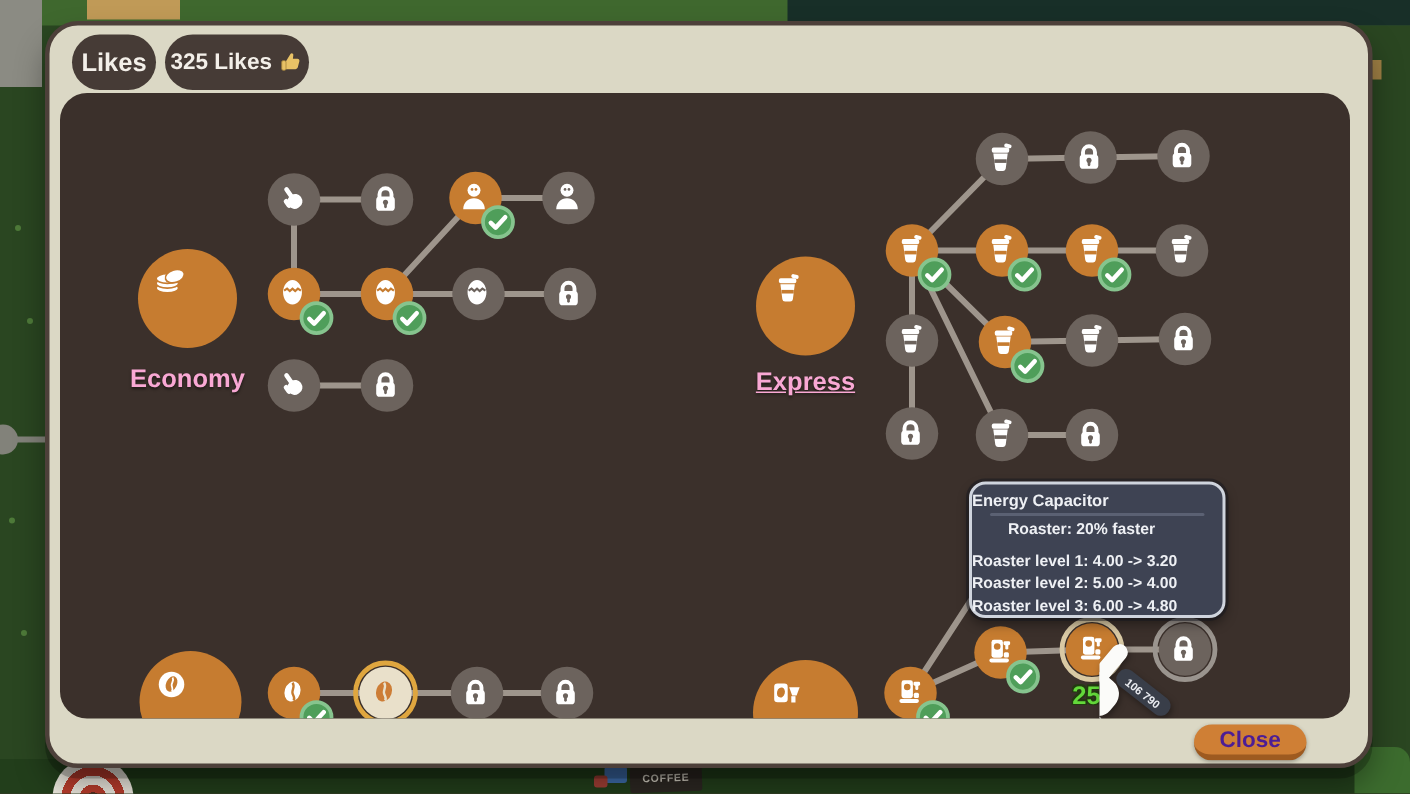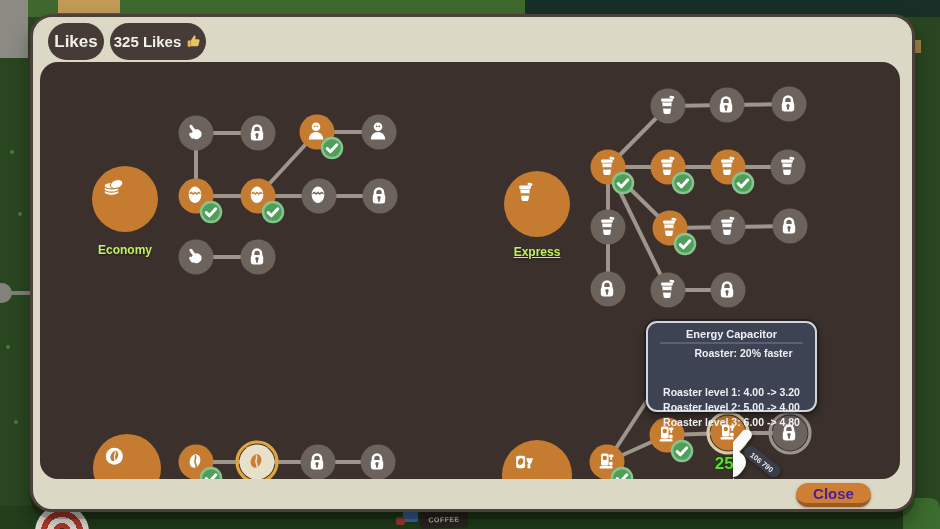--- a/index.html
+++ b/index.html
@@ -32,37 +32,37 @@
     border:3px solid #4d403a;border-radius:22px;
     box-shadow:0 7px 0 rgba(0,0,0,.22),0 12px 20px rgba(0,0,0,.35);}
   .pill{position:absolute;background:#463b36;border-radius:19px;color:#f3efe9;font-weight:bold;
     display:flex;align-items:center;justify-content:center;gap:4px;}
   .pill-shop{left:15px;top:6px;width:56px;height:37px;font-size:17px;}
   .pill-likes{left:77px;top:6px;width:96px;height:37px;font-size:15px;}
 
   .board{left:7px;top:45px;width:860px;height:417px;background:#3b302b;border-radius:18px;overflow:hidden;}
   #tree-svg{position:absolute;left:0;top:0;}
 
-  .tree-label{position:absolute;width:100px;text-align:center;color:#bef264;font-weight:bold;
-    font-size:12px;text-shadow:0 1px 2px rgba(0,0,0,.5);}
+  .tree-label{position:absolute;width:100px;text-align:center;color:#f9a8d4;font-weight:bold;
+    font-size:17px;text-shadow:0 1px 2px rgba(0,0,0,.5);}
   .lbl-economy{left:35px;top:181px;}
   .lbl-express{left:447px;top:183px;text-decoration:underline;}
 
   .price{position:absolute;left:659px;top:392px;width:60px;text-align:center;
     color:#63d83a;font-size:17px;font-weight:bold;
     text-shadow:-1px -1px 0 #233a11,1px -1px 0 #233a11,-1px 1px 0 #233a11,1px 1px 0 #233a11;}
 
   .tooltip{position:absolute;left:606px;top:259px;width:171px;height:91px;box-sizing:border-box;
     background:#3e4353;border:2px solid #cfd4dd;border-radius:11px;
     box-shadow:0 0 0 2px rgba(20,22,30,.45),0 4px 8px rgba(0,0,0,.4);
-    color:#eef0f4;text-align:center;font-weight:bold;}
+    color:#eef0f4;text-align:left;font-weight:bold;}
   .tooltip .tt-title{margin-top:5px;font-size:11px;}
   .tooltip .tt-div{height:2px;background:#5b6173;margin:2px 12px 0 12px;border-radius:1px;}
   .tooltip .tt-effect{margin-top:3px;font-size:10.5px;padding-left:24px;}
-  .tooltip .tt-lines{margin-top:26px;font-size:10.5px;line-height:15px;}
+  .tooltip .tt-lines{margin-top:8px;font-size:10.5px;line-height:15px;}
 
   .cursor{position:absolute;left:693px;top:359px;filter:drop-shadow(1px 2px 2px rgba(0,0,0,.35));}
 
   .close-btn{position:absolute;left:763px;top:466px;width:75px;height:24px;
     background:#cf7f35;border:none;border-bottom:4px solid #9d5a20;border-radius:13px;
     color:#4c1d95;font-family:"Liberation Sans",sans-serif;font-size:15px;font-weight:bold;
     box-shadow:0 1px 3px rgba(0,0,0,.3);cursor:pointer;}
 </style>
 </head>
 <body>

